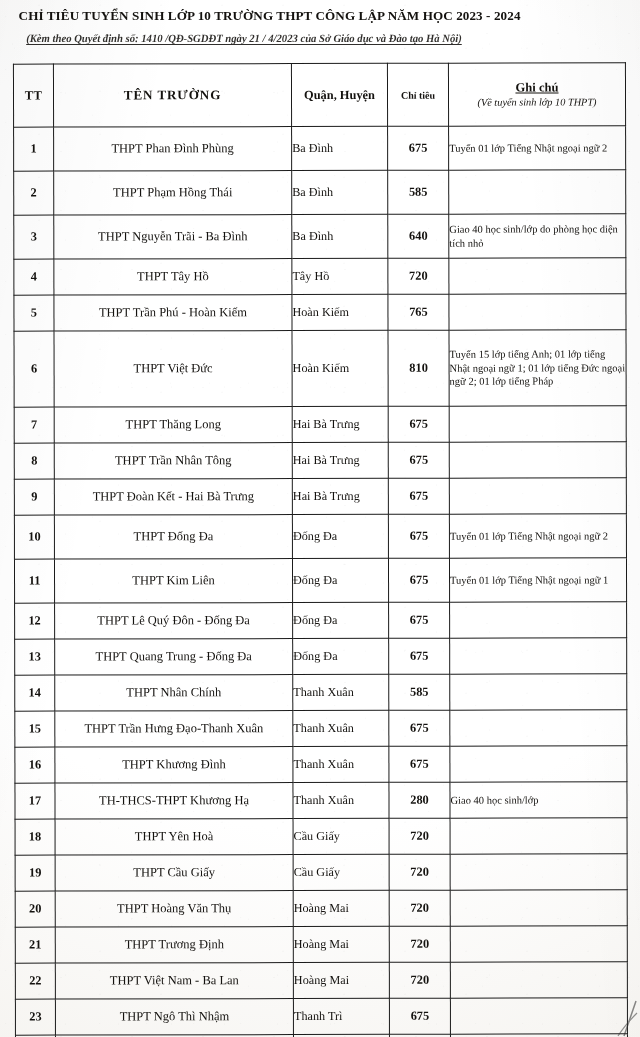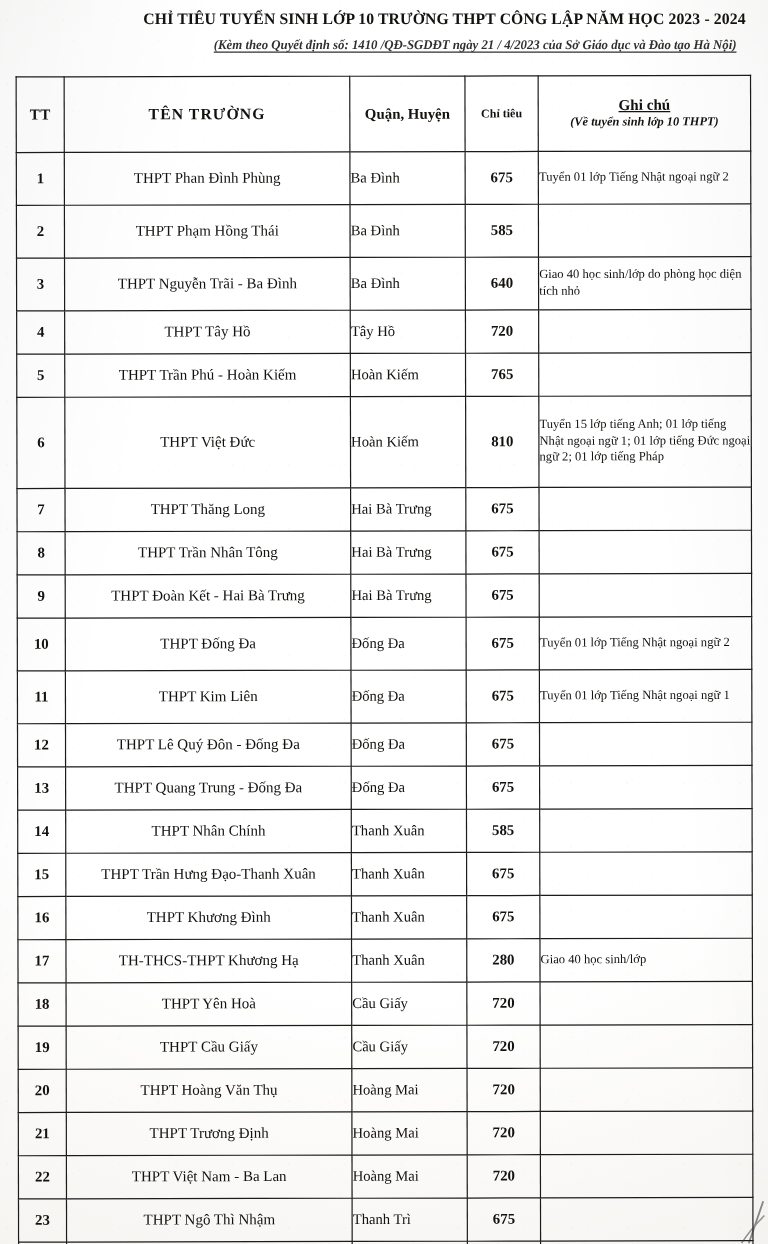--- a/index.html
+++ b/index.html
@@ -39,21 +39,21 @@
       radial-gradient(circle at 86% 57%, rgba(0,0,0,.05) 0 .6px, transparent .9px),
       radial-gradient(circle at 24% 90%, rgba(0,0,0,.04) 0 .6px, transparent .9px);
     background-size: 47px 53px, 61px 43px, 39px 67px, 71px 59px, 53px 49px;
   }
 
   
   .head {
     position: absolute;
     left: 0; right: 0; top: 0;
     padding: 6px 14px 0 14px;
-    text-align: right;
+    text-align: left;
   }
   .doc-title {
     font-size: 13.3px;
     font-weight: bold;
     letter-spacing: .1px;
     line-height: 19px;
     white-space: nowrap;
     transform: scaleX(.985);
   }
   .doc-subtitle {
@@ -104,21 +104,21 @@
     text-align: center;
   }
   .th-tt      { font-size: 12.6px; letter-spacing: .3px; }
   .th-name    { font-size: 13.1px; letter-spacing: .9px; border-radius: 26px; }
   .th-dist    { font-size: 12.4px; }
   .th-quota   { font-size: 10px; }
   .th-note-main { font-size: 12.6px; line-height: 16px; text-decoration: underline; }
   .th-note-sub  {
     font-size: 10.3px;
     font-style: italic;
-    font-weight: bold;
+    font-weight: normal;
     line-height: 14px;
   }
 
   
   td.td-tt {
     text-align: center;
     font-size: 12.4px;
     font-weight: 600;
   }
   td.td-name {

